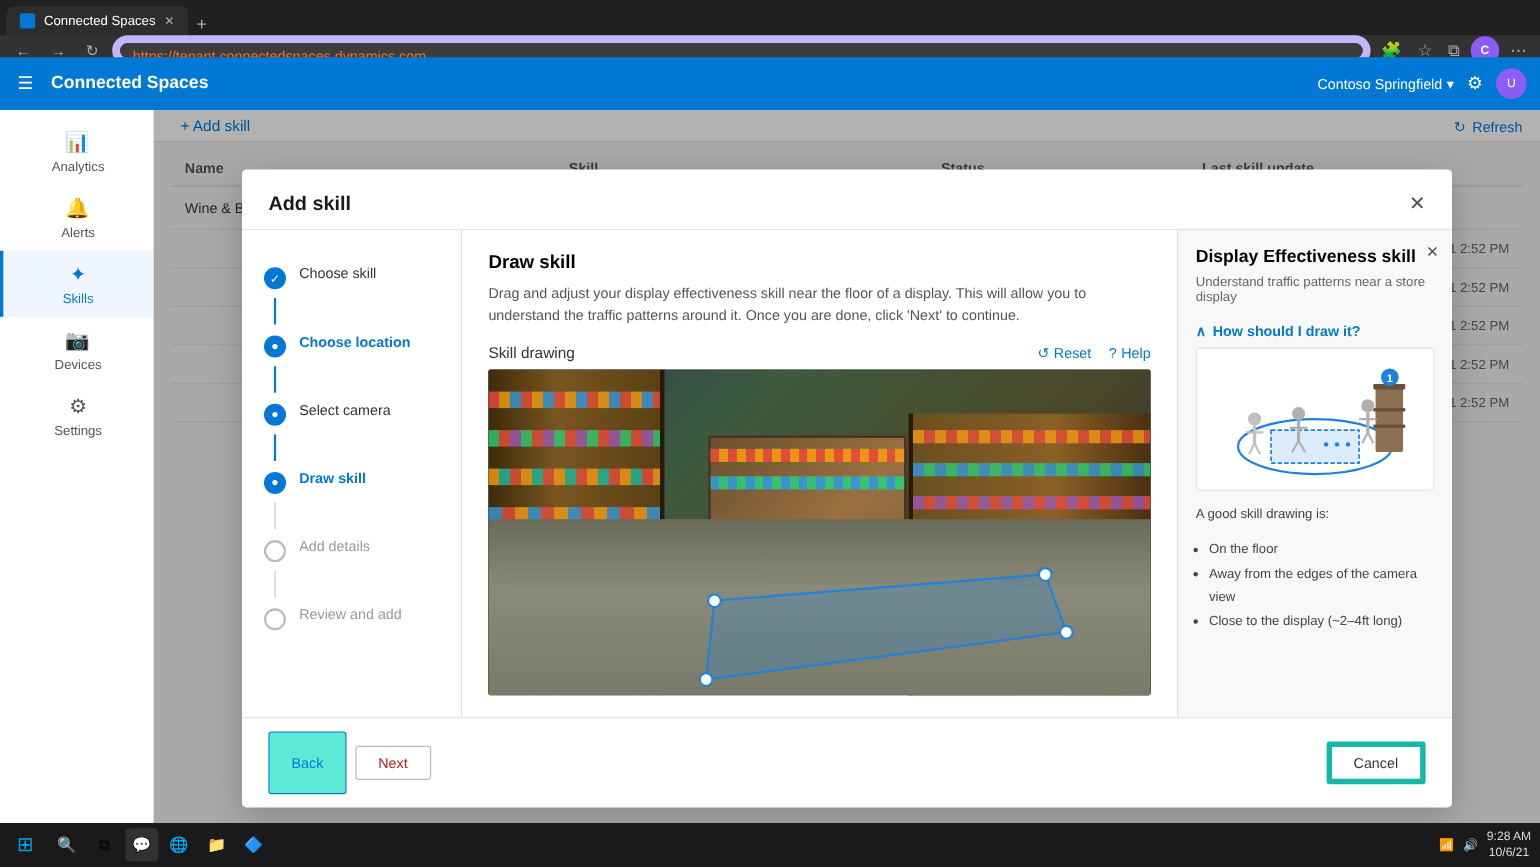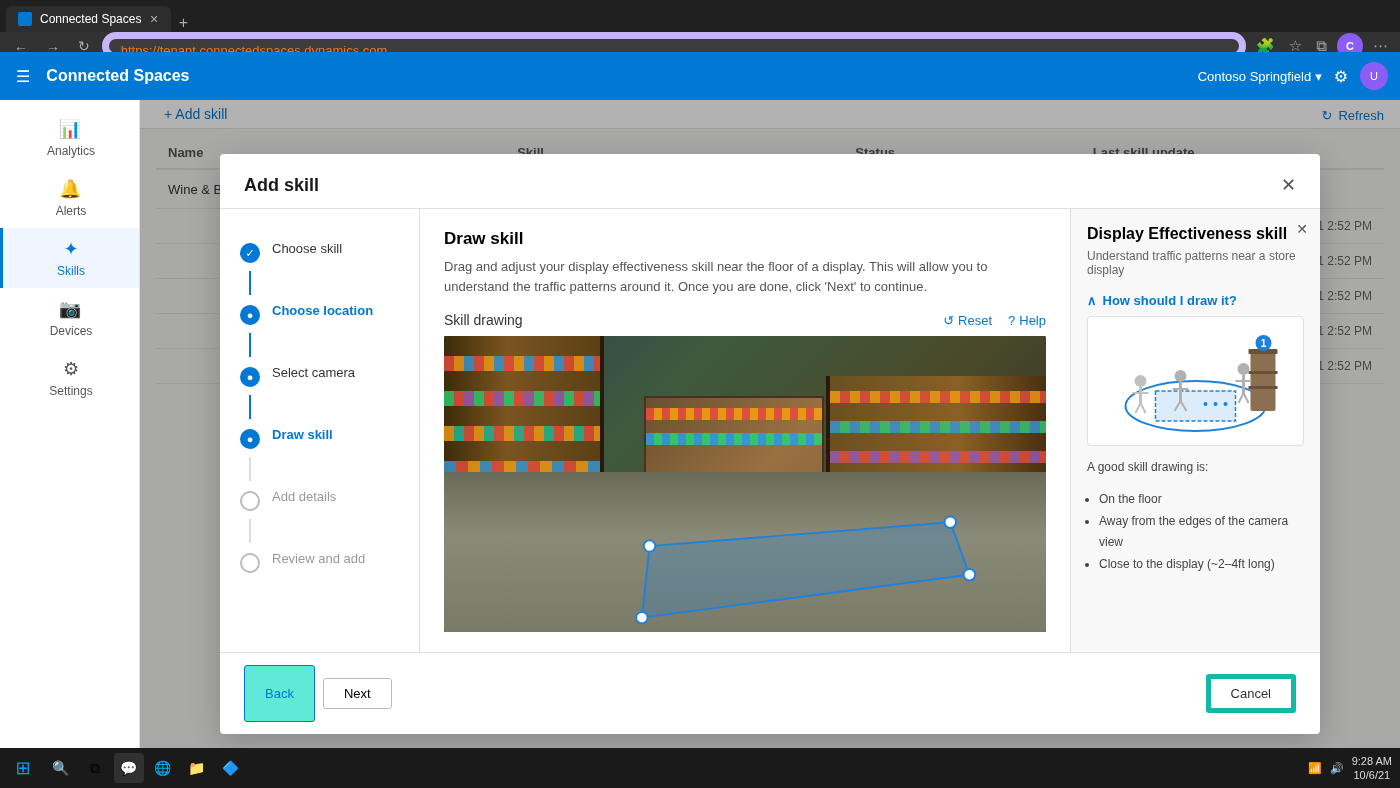--- a/index.html
+++ b/index.html
@@ -85,21 +85,21 @@
     .help-close { position: absolute; top: 12px; right: 12px; background: transparent; border: none; font-size: 14px; cursor: pointer; color: #555; }
     .help-section-title { font-size: 13px; font-weight: 600; color: #0078d4; display: flex; align-items: center; gap: 6px; margin-bottom: 8px; cursor: pointer; }
     .help-illustration { width: 100%; height: 130px; background: white; border: 1px solid #e0e0e0; border-radius: 4px; margin-bottom: 12px; position: relative; overflow: hidden; display: flex; align-items: center; justify-content: center; }
     .help-text { font-size: 12px; color: #444; line-height: 1.6; margin-bottom: 12px; }
     .help-list { font-size: 12px; color: #444; line-height: 1.8; padding-left: 12px; }
     .help-list li { list-style: disc; }
 
     
     .modal-footer { padding: 12px 24px; border-top: 1px solid #e0e0e0; display: flex; align-items: center; gap: 8px; }
     .btn-back { padding: 20px 20px; border: 1px solid #0078d4; background: #5eead4; color: #0078d4; border-radius: 3px; font-size: 13px; cursor: pointer; }
-    .btn-next { padding: 7px 20px; border: 1px solid #bbb; background: white; color: #000000; border-radius: 3px; font-size: 13px; cursor: not-allowed; }
+    .btn-next { padding: 7px 20px; border: 1px solid #bbb; background: white; color: #b91c1c; border-radius: 3px; font-size: 13px; cursor: not-allowed; }
     .btn-cancel { padding: 7px 20px; border: 5px solid #14b8a6; background: white; color: #333; border-radius: 3px; font-size: 13px; cursor: pointer; margin-left: auto; }
 
     
     .bg-table { width: 100%; border-collapse: collapse; font-size: 13px; }
     .bg-table th { padding: 8px 12px; text-align: left; background: #f3f2f1; border-bottom: 2px solid #e0e0e0; color: #555; font-weight: 600; }
     .bg-table td { padding: 10px 12px; border-bottom: 1px solid #e0e0e0; color: #333; }
     .toggle-on { background: #0078d4; border-radius: 10px; width: 36px; height: 18px; position: relative; cursor: pointer; }
     .toggle-on::after { content: ''; position: absolute; right: 2px; top: 2px; width: 14px; height: 14px; background: white; border-radius: 50%; }
     .timestamp { color: #666; font-size: 12px; }
 

